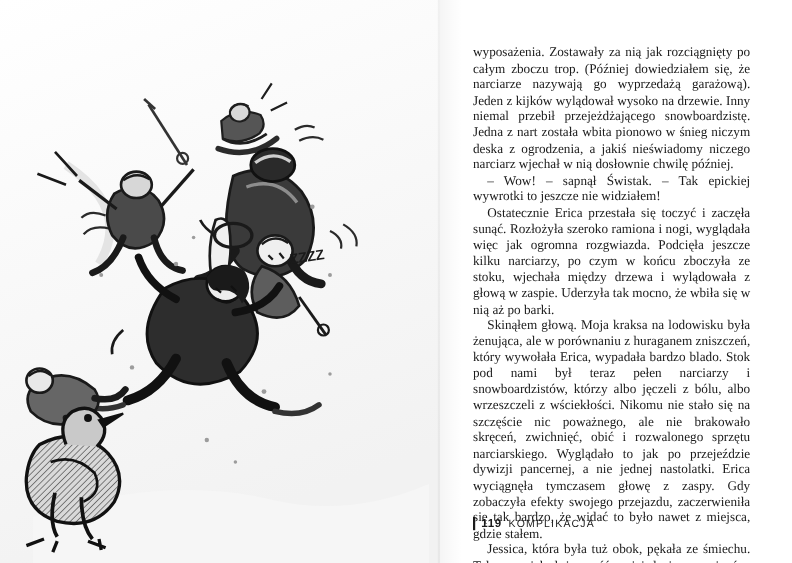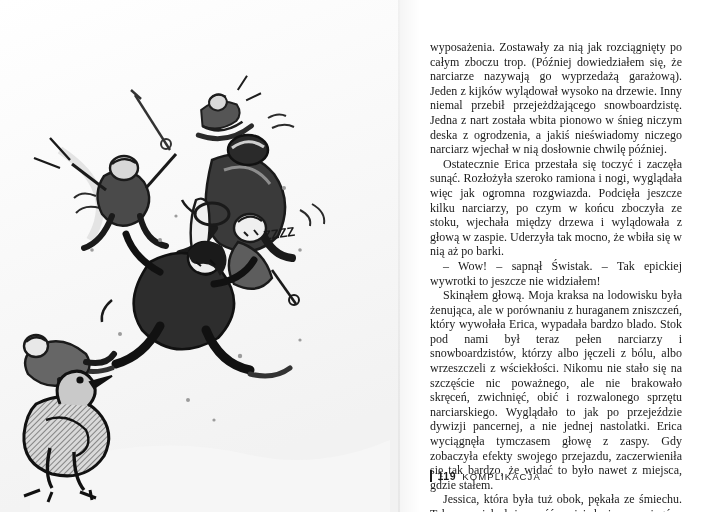--- a/index.html
+++ b/index.html
@@ -226,22 +226,22 @@
         <circle cx="188" cy="400" r="2"></circle>
           <circle cx="214" cy="420" r="1.6"></circle>
       </g>
     </svg>
   </div>
 
   <div id="gutter"></div>
 
   <div id="text-column">
     <p class="para">wyposażenia. Zostawały za nią jak rozciągnięty po całym zbo­czu trop. (Później dowiedziałem się, że narciarze nazywają go wyprzedażą garażową). Jeden z kijków wylądował wysoko na drzewie. Inny niemal przebił przejeżdżającego snowboardzi­stę. Jedna z nart została wbita pionowo w śnieg niczym deska z ogrodzenia, a jakiś nieświadomy niczego narciarz wjechał w nią dosłownie chwilę później.</p>
+    <p class="para indent">– Wow! – sapnął Świstak. – Tak epickiej wywrotki to jesz­cze nie widziałem!</p>
     <p class="para indent">Ostatecznie Erica przestała się toczyć i zaczęła sunąć. Roz­łożyła szeroko ramiona i nogi, wyglądała więc jak ogromna rozgwiazda. Podcięła jeszcze kilku narciarzy, po czym w koń­cu zboczyła ze stoku, wjechała między drzewa i wylądowała z głową w zaspie. Uderzyła tak mocno, że wbiła się w nią aż po barki.</p>
-    <p class="para indent">– Wow! – sapnął Świstak. – Tak epickiej wywrotki to jesz­cze nie widziałem!</p>
     <p class="para indent">Skinąłem głową. Moja kraksa na lodowisku była żenują­ca, ale w porównaniu z huraganem zniszczeń, który wywołała Erica, wypadała bardzo blado. Stok pod nami był teraz pełen narciarzy i snowboardzistów, którzy albo jęczeli z bólu, albo wrzeszczeli z wściekłości. Nikomu nie stało się na szczęście nic poważnego, ale nie brakowało skręceń, zwichnięć, obić i roz­walonego sprzętu narciarskiego. Wyglądało to jak po przejeź­dzie dywizji pancernej, a nie jednej nastolatki. Erica wyciąg­nęła tymczasem głowę z zaspy. Gdy zobaczyła efekty swojego przejazdu, zaczerwieniła się tak bardzo, że widać to było nawet z miejsca, gdzie stałem.</p>
     <p class="para indent">Jessica, która była tuż obok, pękała ze śmiechu. Tak samo jak duża część mojej drużyny szpiegów. Nawet Dane – w któ­rego DNA zabrakło chyba genu odpowiadającego za zdolność</p>
   </div>
 
   <div id="page-footer">
     <span class="rule"></span>
     <span class="pagenum">119</span>
     <span class="bookname">KOMPLIKACJA</span>
   </div>
 

